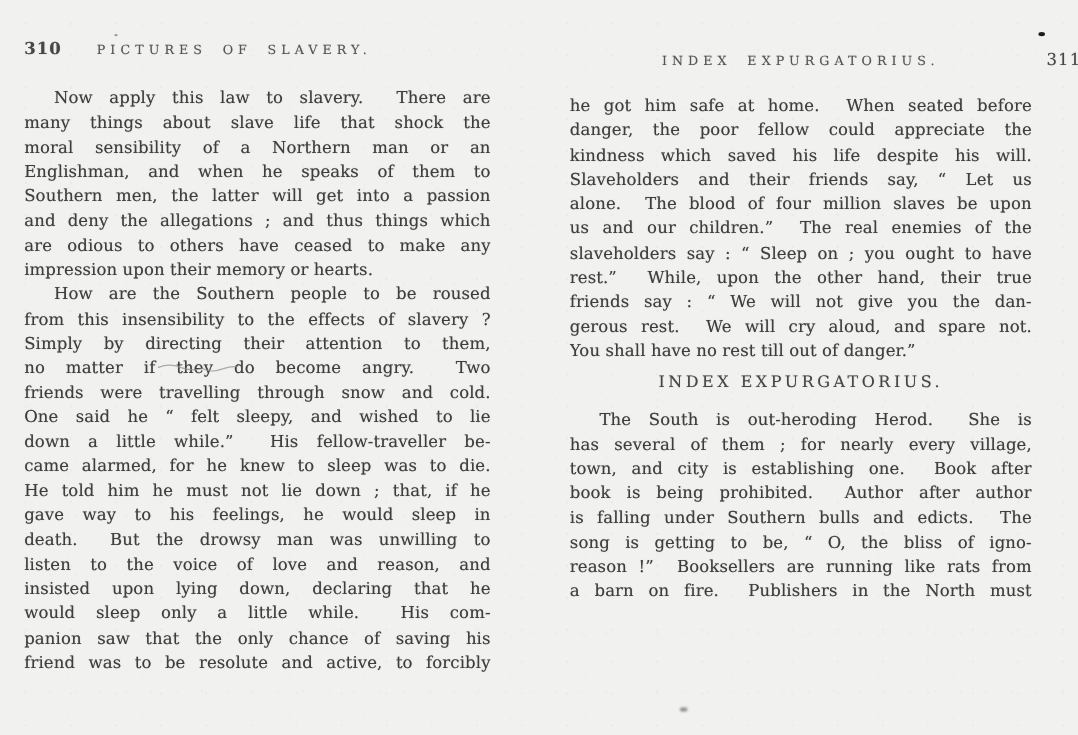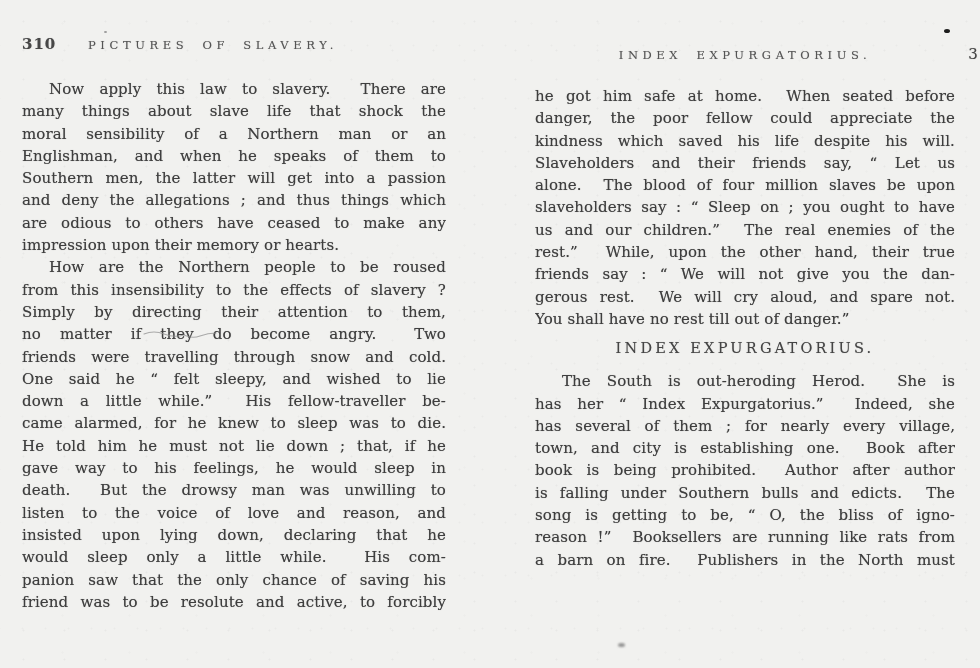--- a/index.html
+++ b/index.html
@@ -20,21 +20,21 @@
     background-size: 41px 29px, 23px 53px, 67px 37px;
     background-position: 3px 7px, 11px 19px, 29px 5px;
     font-family: "DejaVu Serif", "Liberation Serif", serif;
     color: #3e3e3e;
   }
 
   .page {
     position: absolute;
   }
   #page-left  { left: 22px;  top: 36px; width: 424px; }
-  #page-right { left: 535px; top: 46px; width: 420px; }
+  #page-right { left: 518px; top: 46px; width: 420px; }
 
   .header-row {
     position: relative;
     height: 16px;
     line-height: 16px;
     white-space: nowrap;
   }
   .page-number {
     font-size: 15px;
     color: #474747;
@@ -129,21 +129,21 @@
         <div class="line">Now apply this law to slavery.  There are</div>
         <div class="line">many things about slave life that shock the</div>
         <div class="line">moral sensibility of a Northern man or an</div>
         <div class="line">Englishman, and when he speaks of them to</div>
         <div class="line">Southern men, the latter will get into a passion</div>
         <div class="line">and deny the allegations ; and thus things which</div>
         <div class="line">are odious to others have ceased to make any</div>
         <div class="line">impression upon their memory or hearts.</div>
       </div>
     <div class="paragraph indent-first">
-        <div class="line">How are the Northern people to be roused</div>
+        <div class="line">How are the Southern people to be roused</div>
         <div class="line">from this insensibility to the effects of slavery ?</div>
         <div class="line">Simply by directing their attention to them,</div>
         <div class="line">no matter if they do become angry.  Two</div>
         <div class="line">friends were travelling through snow and cold.</div>
         <div class="line">One said he “ felt sleepy, and wished to lie</div>
         <div class="line">down a little while.”  His fellow-traveller be-</div>
         <div class="line">came alarmed, for he knew to sleep was to die.</div>
         <div class="line">He told him he must not lie down ; that, if he</div>
         <div class="line">gave way to his feelings, he would sleep in</div>
         <div class="line">death.  But the drowsy man was unwilling to</div>
@@ -161,31 +161,30 @@
     <span class="running-header">INDEX EXPURGATORIUS.</span>
     <span class="page-number">311</span>
   </div>
   <div class="body-text">
     <div class="paragraph endpara">
         <div class="line">he got him safe at home.  When seated before</div>
         <div class="line">danger, the poor fellow could appreciate the</div>
         <div class="line">kindness which saved his life despite his will.</div>
         <div class="line">Slaveholders and their friends say, “ Let us</div>
         <div class="line">alone.  The blood of four million slaves be upon</div>
+        <div class="line">us and our children.”  The real enemies of the</div>
         <div class="line">slaveholders say : “ Sleep on ; you ought to have</div>
-        <div class="line">us and our children.”  The real enemies of the</div>
         <div class="line">rest.”  While, upon the other hand, their true</div>
         <div class="line">friends say : “ We will not give you the dan-</div>
         <div class="line">gerous rest.  We will cry aloud, and spare not.</div>
         <div class="line">You shall have no rest till out of danger.”</div>
       </div>
     <div class="section-heading">INDEX EXPURGATORIUS.</div>
     <div class="paragraph indent-first">
         <div class="line">The South is out-heroding Herod.  She is</div>
-        <div class="line">has her “ Index Expurgatorius.”  Indeed, she</div>
         <div class="line">has several of them ; for nearly every village,</div>
         <div class="line">town, and city is establishing one.  Book after</div>
         <div class="line">book is being prohibited.  Author after author</div>
         <div class="line">is falling under Southern bulls and edicts.  The</div>
         <div class="line">song is getting to be, “ O, the bliss of igno-</div>
         <div class="line">reason !”  Booksellers are running like rats from</div>
         <div class="line">a barn on fire.  Publishers in the North must</div>
       </div>
   </div>
 </div>

